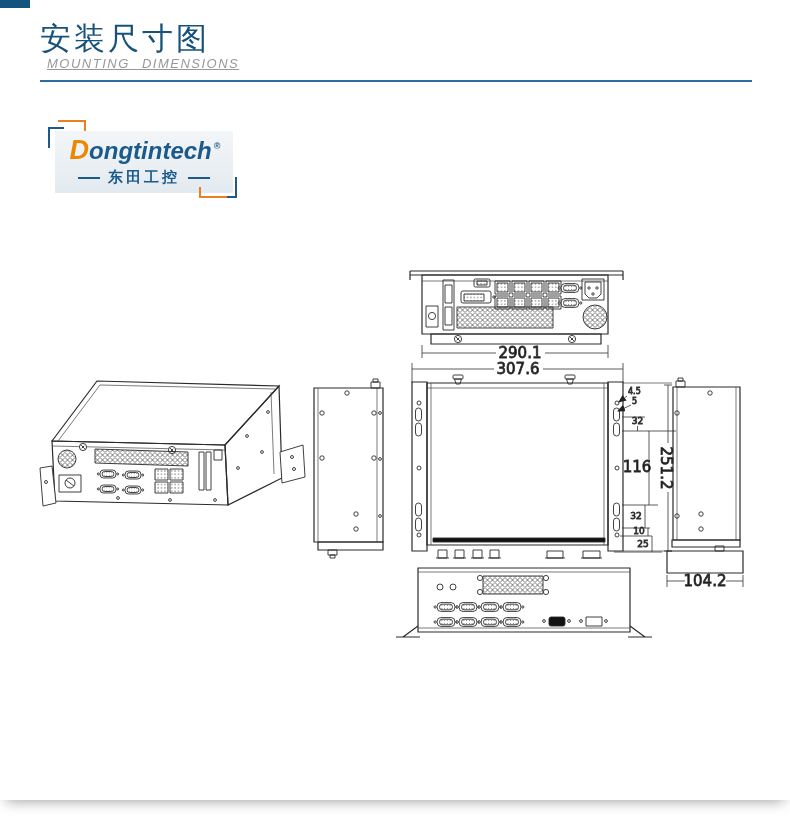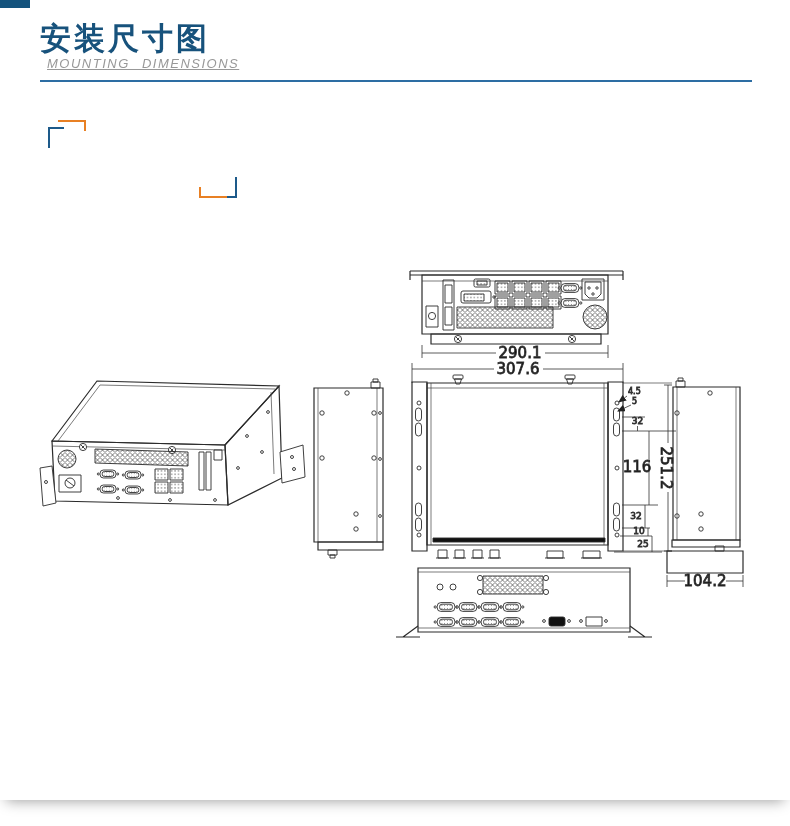--- a/index.html
+++ b/index.html
@@ -1,21 +1,21 @@
 <!DOCTYPE html>
 <html><head>
 <meta charset="utf-8">
 <style>
   html,body{margin:0;padding:0;background:#fff;}
   body{width:790px;height:826px;position:relative;font-family:"Liberation Sans",sans-serif;overflow:hidden;}
   .page{position:absolute;left:0;top:0;width:790px;height:800px;background:#fff;
         box-shadow:0 7px 13px -6px rgba(0,0,0,.38);}
   .corner-fragment{position:absolute;left:0;top:0;width:30px;height:8px;background:#14537d;}
   
-  .hdr-title{position:absolute;left:40px;top:18px;font-size:31px;font-weight:700;
+  .hdr-title{position:absolute;left:40px;top:18px;font-size:31px;font-weight:400;
              color:#17527c;letter-spacing:3px;}
   .hdr-sub{position:absolute;left:47px;top:56px;font-size:13px;font-style:italic;
            color:#989898;letter-spacing:1.5px;word-spacing:7px;text-decoration:underline;}
   .hdr-rule{position:absolute;left:40px;top:80px;width:712px;height:2px;background:#2d6da3;}
   
   .logo-box{position:absolute;left:55px;top:131px;width:178px;height:62px;
             background:linear-gradient(180deg,#f3f6f8 0%,#e3eaef 100%);
             display:flex;flex-direction:column;align-items:center;justify-content:center;}
   .brand-line{font-size:24px;font-weight:bold;font-style:italic;color:#1a5b8c;line-height:1;}
   .brand-line .d{color:#ee8700;font-size:27px;}
@@ -51,20 +51,28 @@
   <div class="corner-fragment"></div>
 
   <div>
     <div class="hdr-title">安装尺寸图</div>
     <div class="hdr-sub">MOUNTING  DIMENSIONS</div>
     <div class="hdr-rule"></div>
   </div>
 
   <div class="ctl-o"></div>
   <div class="ctl-b"></div>
+  <div class="logo-box">
+    <div class="brand-line"><span class="d">D</span><span>ongtintech</span><span class="reg">®</span></div>
+    <div class="cn-line">
+      <span class="dash"></span>
+      <span class="cn">东田工控</span>
+      <span class="dash"></span>
+    </div>
+  </div>
   <div class="cbr-b"></div>
   <div class="cbr-o"></div>
 
   <svg class="drawing" width="790" height="700" viewBox="0 0 790 700">
     <defs>
       <pattern id="mesh" width="5" height="5" patternUnits="userSpaceOnUse">
         <path d="M0,2.5 L2.5,0 L5,2.5 L2.5,5 Z" fill="none" stroke="#444" stroke-width="0.7"></path>
       </pattern>
       <pattern id="dots" width="3.4" height="3.4" patternUnits="userSpaceOnUse">
         <circle cx="1.7" cy="1.7" r="0.7" fill="#555"></circle>

